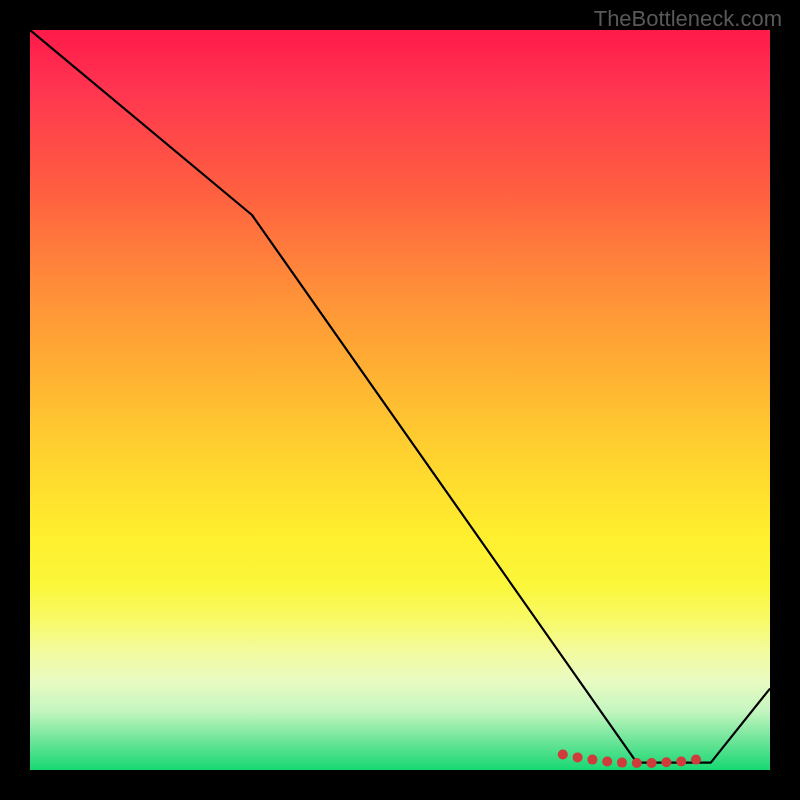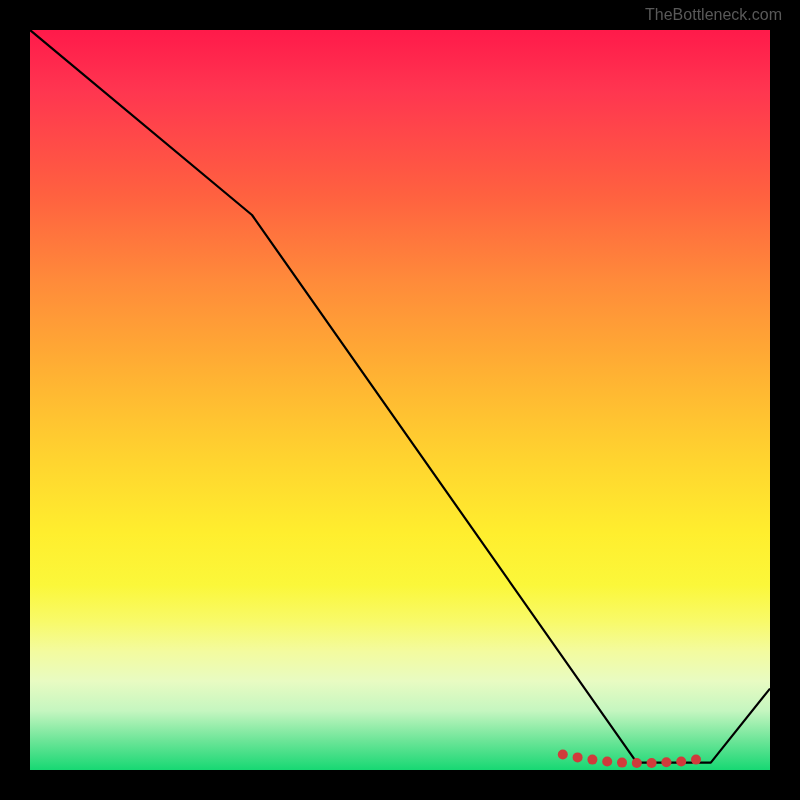--- a/index.html
+++ b/index.html
@@ -9,21 +9,21 @@
     height: 800px;
     background: #000;
     position: relative;
     font-family: Arial, sans-serif;
   }
   .watermark {
     position: absolute;
     top: 6px;
     right: 18px;
     color: #595959;
-    font-size: 16px;
+    font-size: 22px;
     font-weight: 500;
     z-index: 10;
   }
   .plot-area {
     position: absolute;
     top: 30px;
     left: 30px;
     width: 740px;
     height: 740px;
     background: linear-gradient(to bottom,

